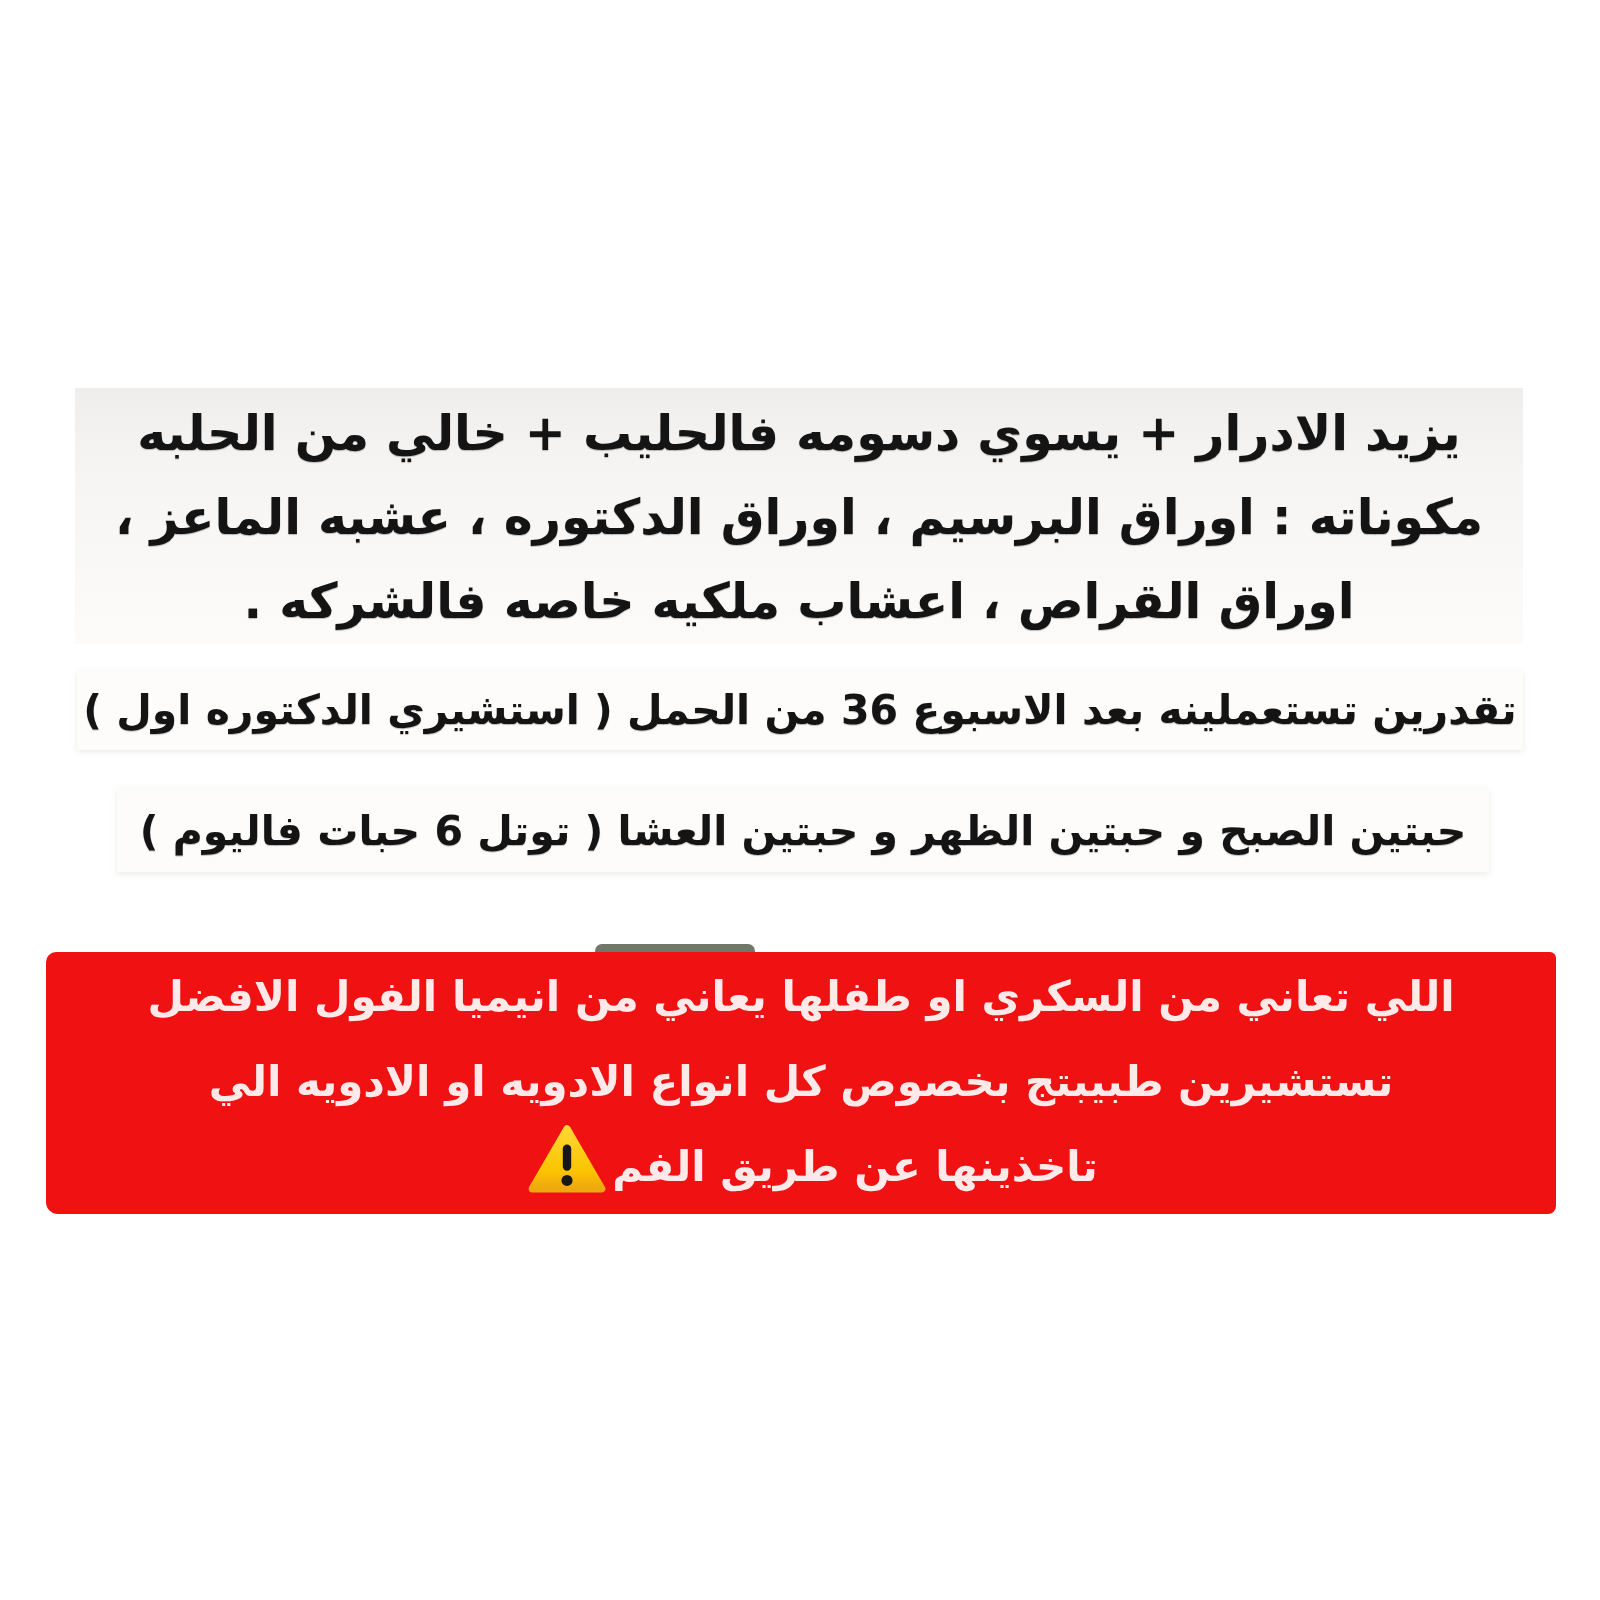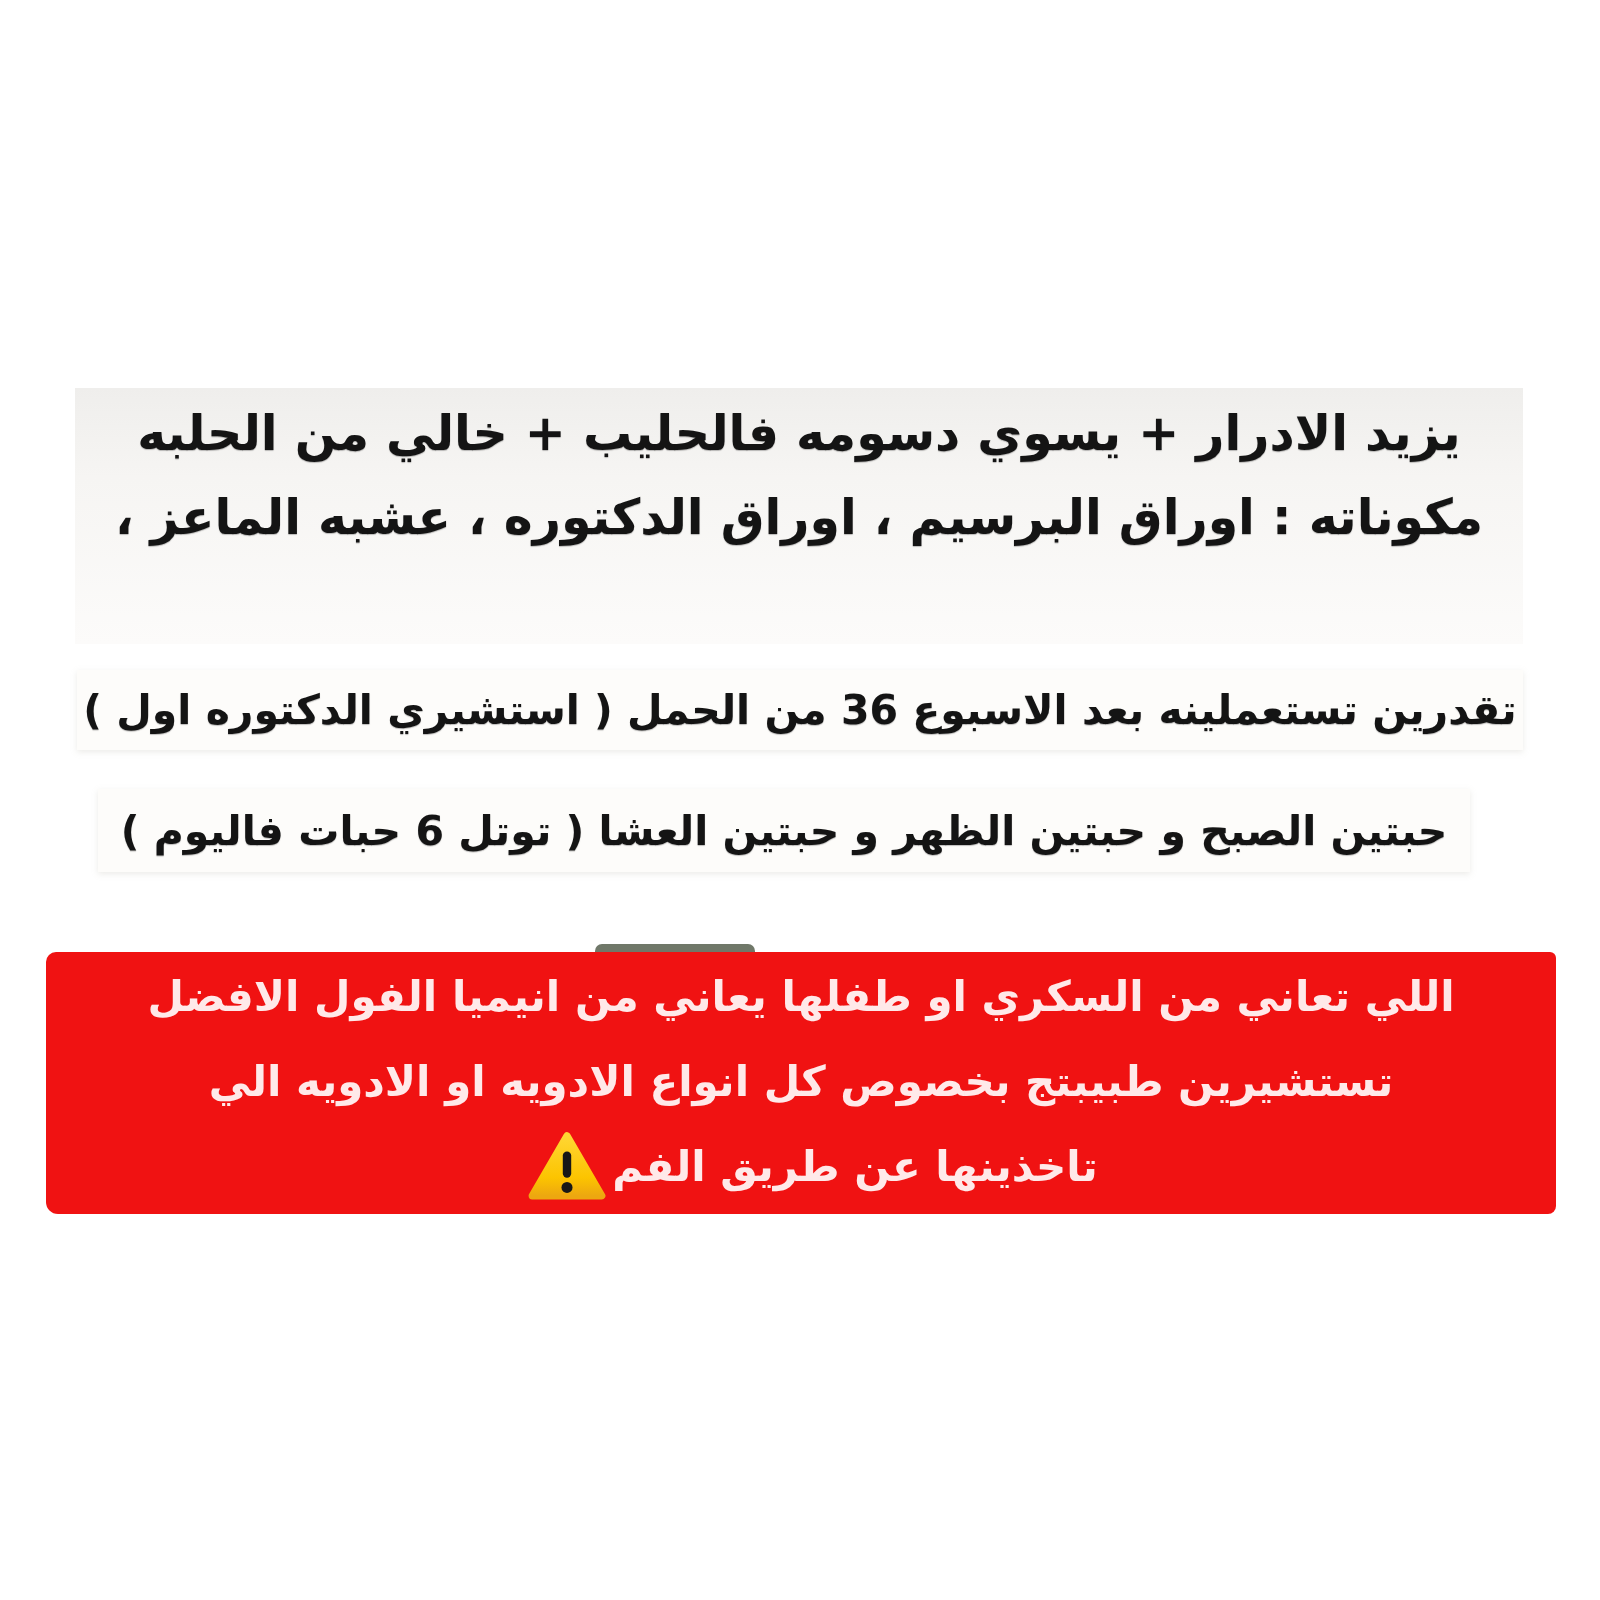--- a/index.html
+++ b/index.html
@@ -53,21 +53,21 @@
     text-shadow: 0 1px 1px rgba(0,0,0,0.25);
     box-shadow: 0 2px 6px rgba(180,175,165,0.25);
   }
   .usage-strip {
     left: 77px;
     top: 670px;
     width: 1446px;
     height: 80px;
   }
   .dosage-strip {
-    left: 98px;
+    left: 117px;
     top: 789px;
     width: 1372px;
     height: 83px;
   }
 
   
   .warning-block {
     position: absolute;
     left: 46px;
     top: 952px;
@@ -80,21 +80,21 @@
     color: #ffe9e9;
     font-weight: bold;
     font-size: 42px;
     line-height: 85px;
     box-sizing: border-box;
     padding-top: 2px;
   }
   .warning-block .wline { white-space: nowrap; }
   .warning-last-line {
     display: flex;
-    align-items: center;
+    align-items: flex-start;
     justify-content: center;
     gap: 6px;
     padding-left: 24px;
   }
   .warning-icon-wrap {
     display: inline-flex;
     align-items: center;
     justify-content: center;
     width: 78px;
     height: 72px;
@@ -112,20 +112,21 @@
   }
 </style>
 </head>
 <body>
 
 <div class="canvas">
 
   <div class="info-block">
     <div class="line">يزيد الادرار + يسوي دسومه فالحليب + خالي من الحلبه</div>
     <div class="line">مكوناته : اوراق البرسيم ، اوراق الدكتوره ، عشبه الماعز ،</div>
+    <div class="line">اوراق القراص ، اعشاب ملكيه خاصه فالشركه .</div>
   </div>
 
   <div class="note-strip usage-strip">
     <span>تقدرين تستعملينه بعد الاسبوع 36 من الحمل ( استشيري الدكتوره اول )</span>
   </div>
 
   <div class="note-strip dosage-strip">
     <span>حبتين الصبح و حبتين الظهر و حبتين العشا ( توتل 6 حبات فاليوم )</span>
   </div>
 

